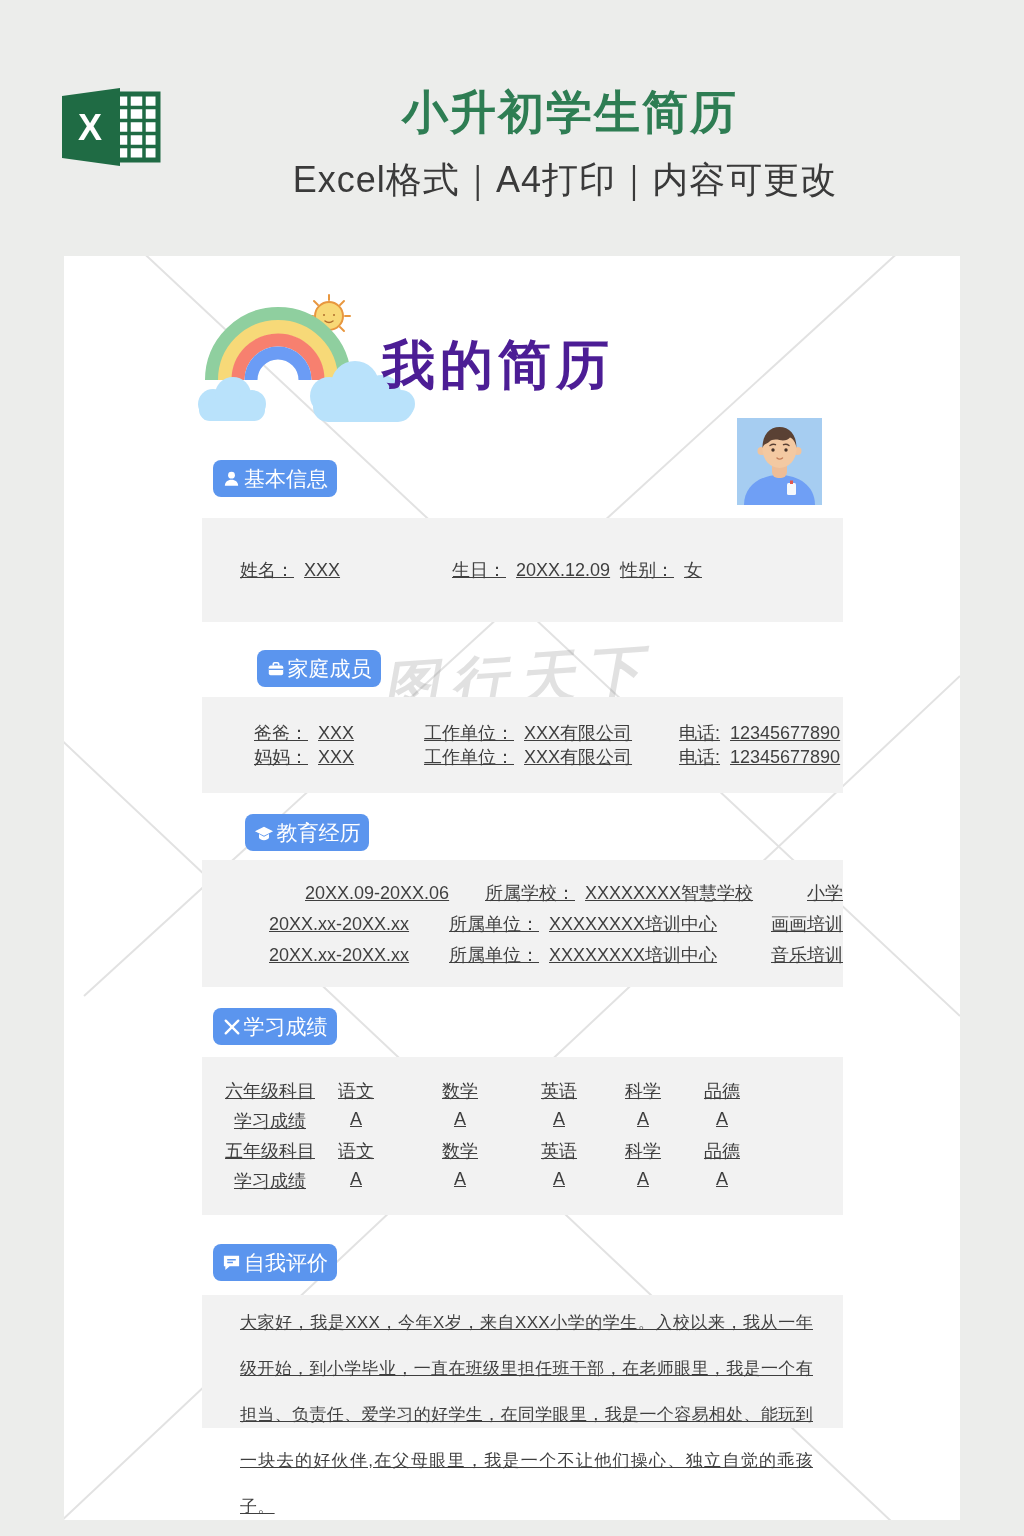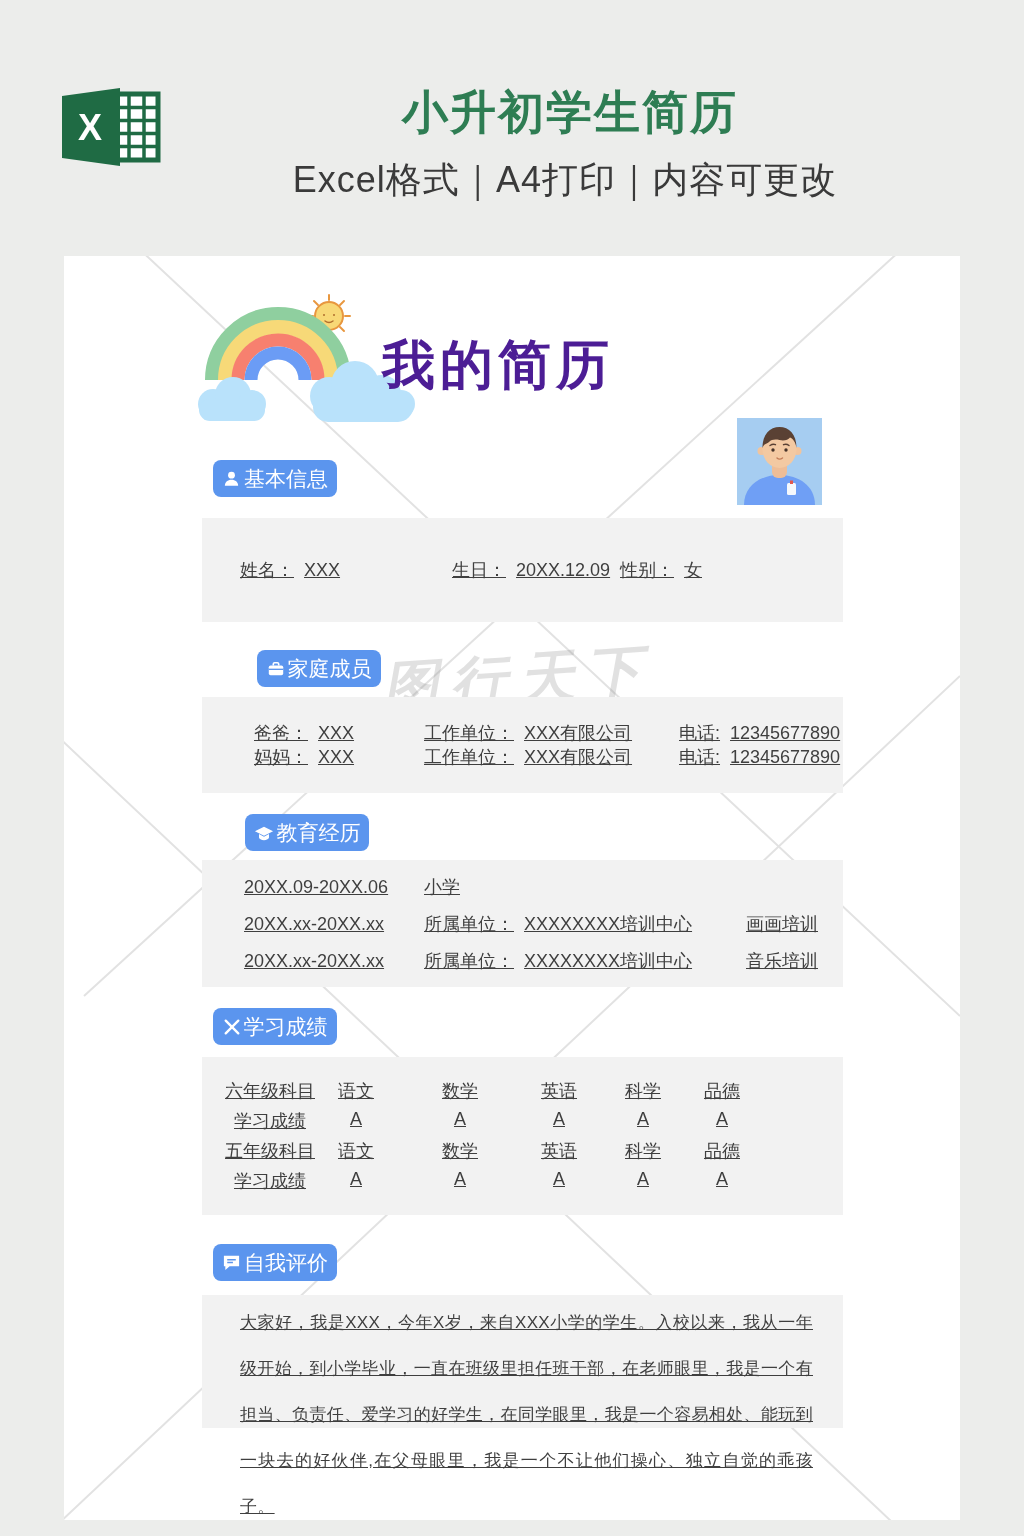--- a/index.html
+++ b/index.html
@@ -40,21 +40,21 @@
     background:#5b95ee;color:#fff;display:flex;align-items:center;justify-content:center;
     gap:3px;font-size:21px;white-space:nowrap;
   }
   .badge svg{flex:0 0 auto;}
   .b-basic{top:204px;} .b-family{top:394px;margin-left:44px;} .b-edu{top:558px;margin-left:32px;} .b-grades{top:752px;} .b-self{top:988px;}
   
   .panel{position:absolute;left:138px;width:641px;background:#f2f2f2;
          display:flex;flex-direction:column;justify-content:center;text-decoration:underline;}
   .p-basic{top:262px;height:104px;gap:16px;}
   .p-family{top:441px;height:96px;}
-  .p-edu{top:604px;height:127px;gap:13px;}
+  .p-edu{top:604px;height:127px;gap:7px;align-items:flex-end;}
   .p-grades{top:801px;height:158px;gap:6px;}
   .p-self{top:1039px;height:133px;display:block;}
   .row{display:grid;font-size:18px;align-items:baseline;}
   .p-basic .row{grid-template-columns:212px 168px auto;padding-left:38px;}
   .p-family .row{grid-template-columns:170px 255px auto;padding-left:52px;}
   .p-edu .row{grid-template-columns:180px 322px auto;padding-left:42px;}
   .cell{white-space:nowrap;}
   .val{margin-left:10px;}
   .grade-row{display:grid;grid-template-columns:112px 60px 148px 50px 118px 40px;
              padding-left:12px;font-size:18px;}
@@ -208,20 +208,21 @@
     <div class="row">
       <div class="cell"><span>妈妈：</span><span class="val">XXX</span></div>
       <div class="cell"><span>工作单位：</span><span class="val">XXX有限公司</span></div>
       <div class="cell"><span>电话:</span><span class="val">12345677890</span></div>
     </div>
   </div>
 
   <div class="panel p-edu">
     <div class="row">
       <div class="cell">20XX.09-20XX.06</div>
+      <div class="cell"><span>所属学校：</span><span class="val">XXXXXXXX智慧学校</span></div>
       <div class="cell">小学</div>
     </div>
     <div class="row">
       <div class="cell">20XX.xx-20XX.xx</div>
       <div class="cell"><span>所属单位：</span><span class="val">XXXXXXXX培训中心</span></div>
       <div class="cell">画画培训</div>
     </div>
     <div class="row">
       <div class="cell">20XX.xx-20XX.xx</div>
       <div class="cell"><span>所属单位：</span><span class="val">XXXXXXXX培训中心</span></div>

